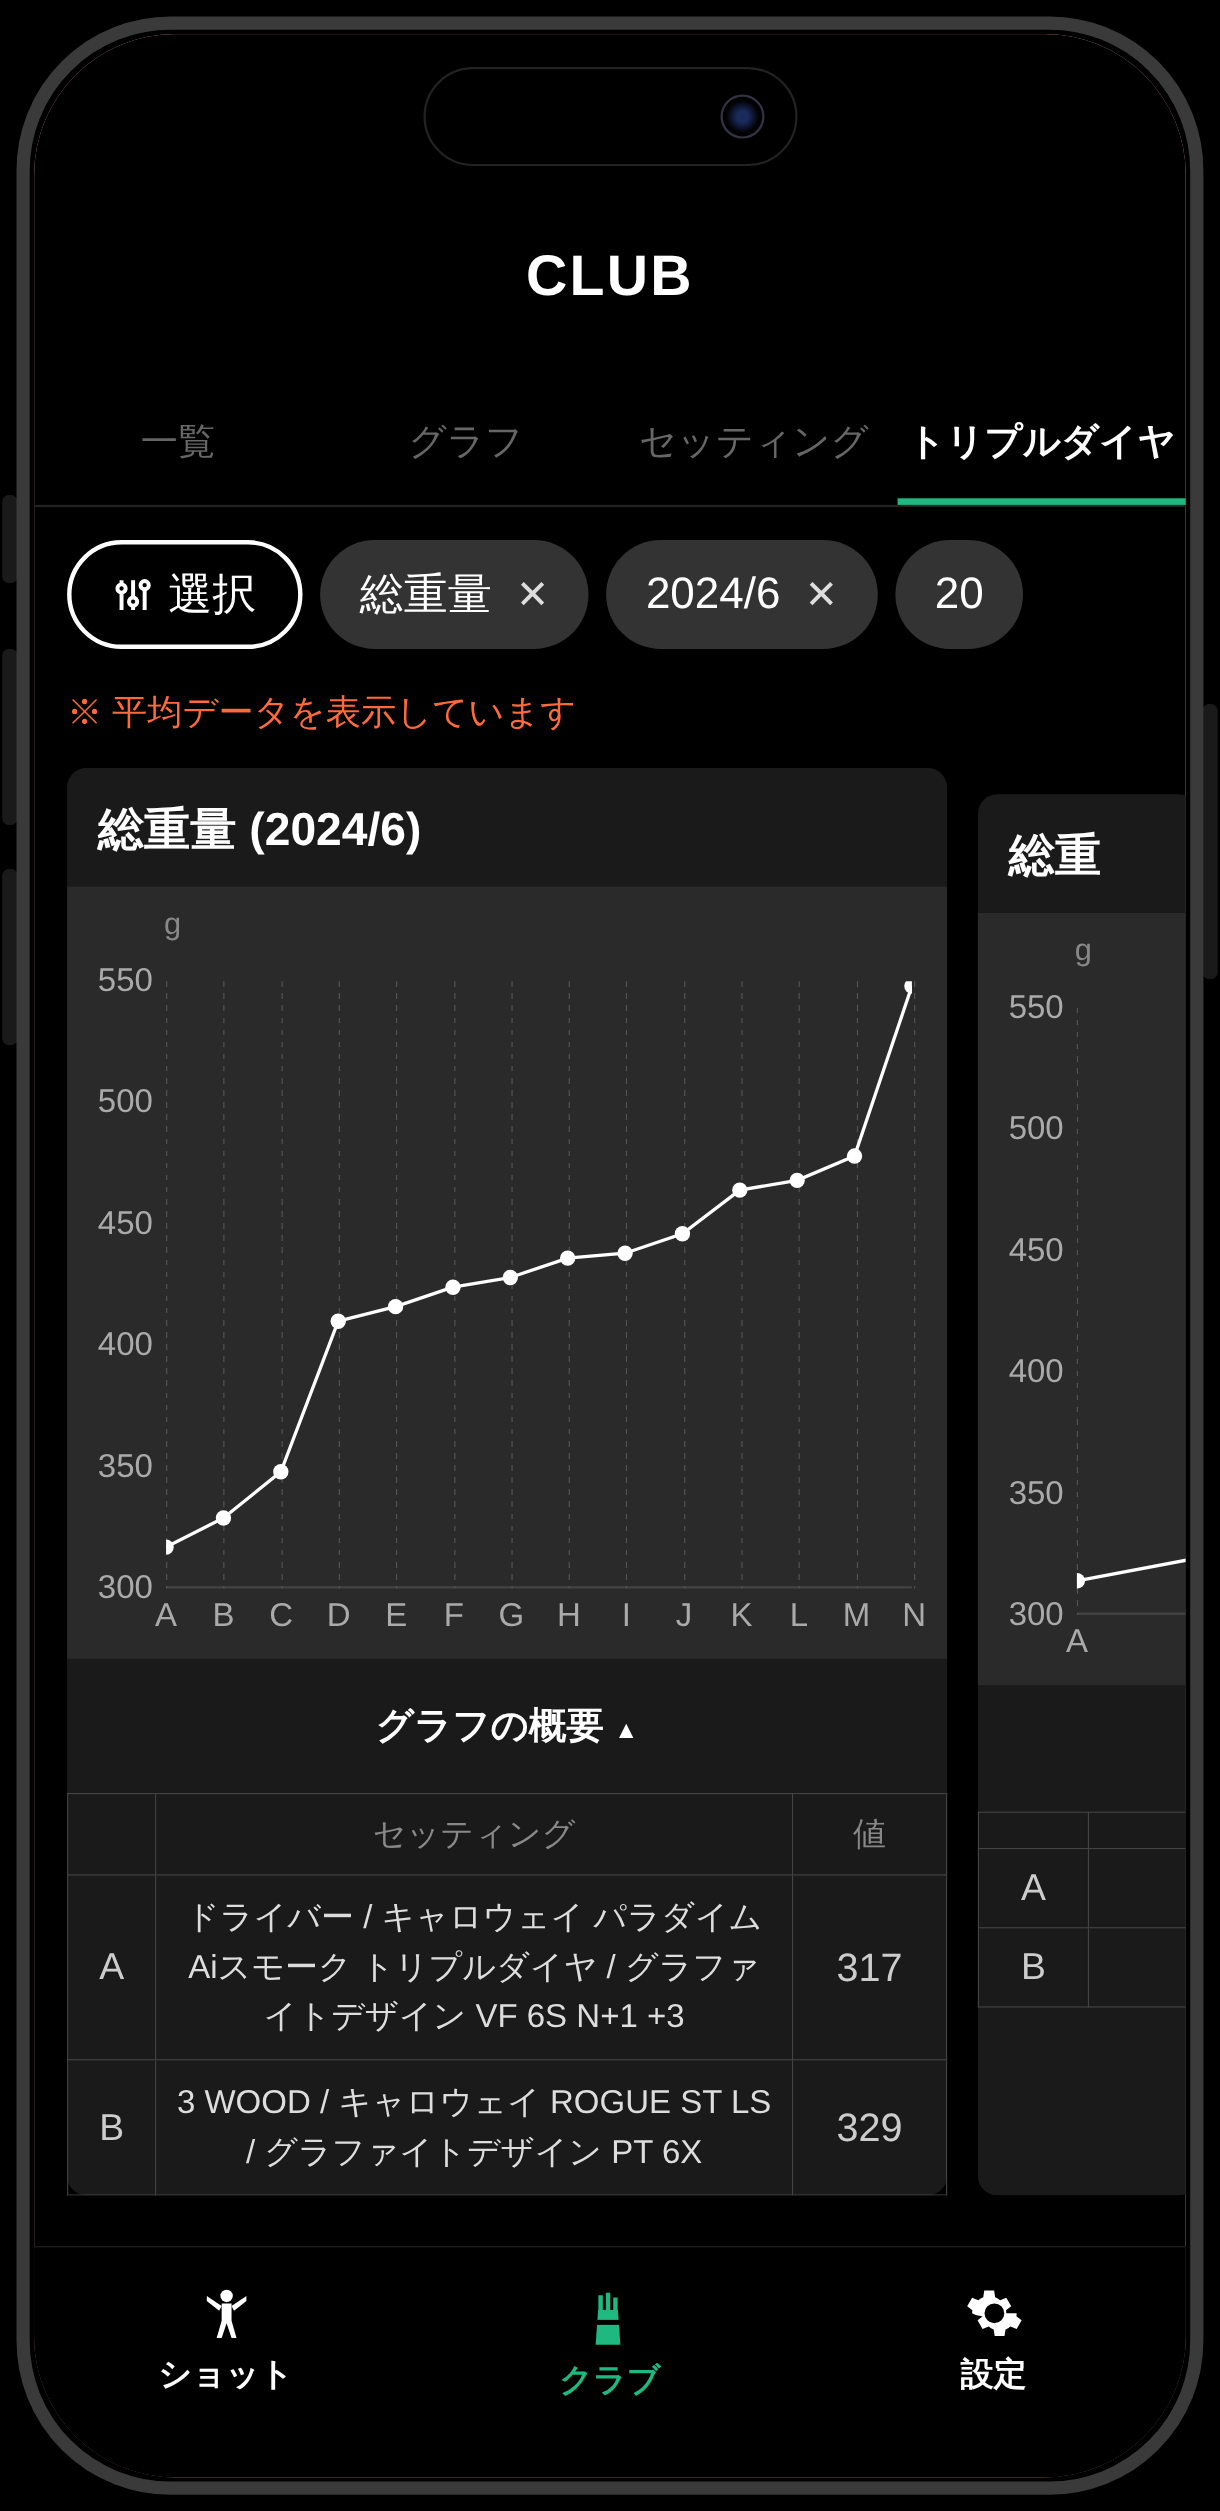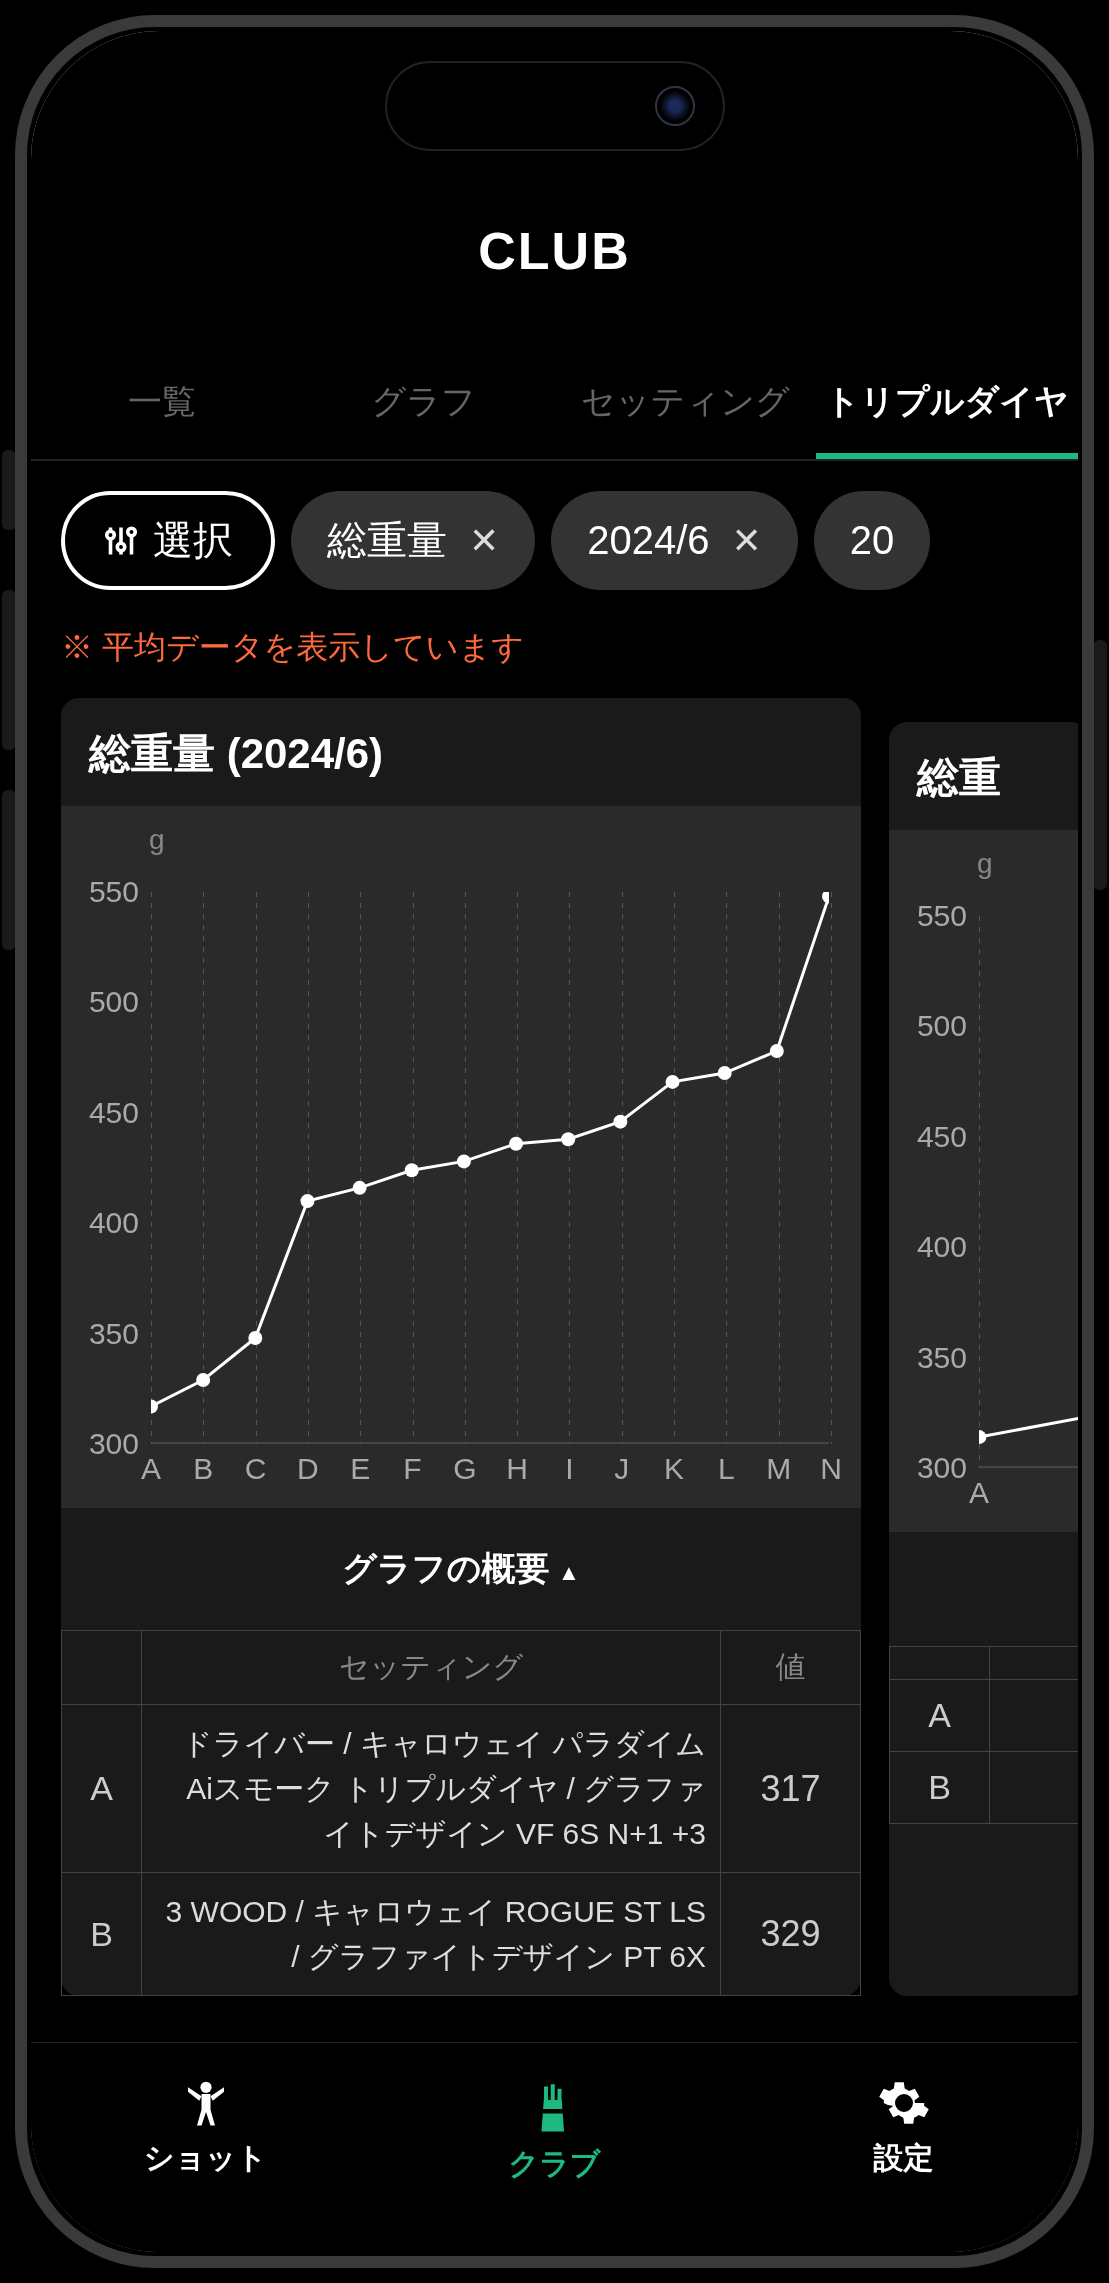--- a/index.html
+++ b/index.html
@@ -174,33 +174,32 @@
     font-size: 30px;
     transform: translateX(-50%);
   }
   svg.line-chart { position: absolute; left:0; top:0; width:100%; height:100%; }
   .summary-toggle {
     text-align: center;
     color: #fff;
     font-size: 34px;
     font-weight: 600;
     padding: 38px 0;
-    font-family: Liberation Serif, serif;
   }
   .summary-toggle .caret { font-size: 22px; }
   table.data { width: 100%; border-collapse: collapse; }
   table.data th, table.data td {
     border: 1px solid #444;
     padding: 16px 14px;
     color: #ccc;
     font-size: 30px;
     text-align: center;
   }
   table.data th { color: #888; font-weight: 500; background: #1a1a1a; }
-  table.data td.desc { color: #ddd; text-align: right; line-height: 1.5; }
+  table.data td.desc { color: #ddd; text-align: center; line-height: 1.5; }
   table.data td.letter { font-size: 34px; width: 80px; }
   table.data td.val { width: 140px; font-size: 36px; }
   .peek table.data td.letter { width: 100px; }
   .bottom-nav {
     position: absolute;
     left: 0; right: 0; bottom: 0;
     height: 210px;
     background: #000;
     border-top: 1px solid #222;
     display: flex;

